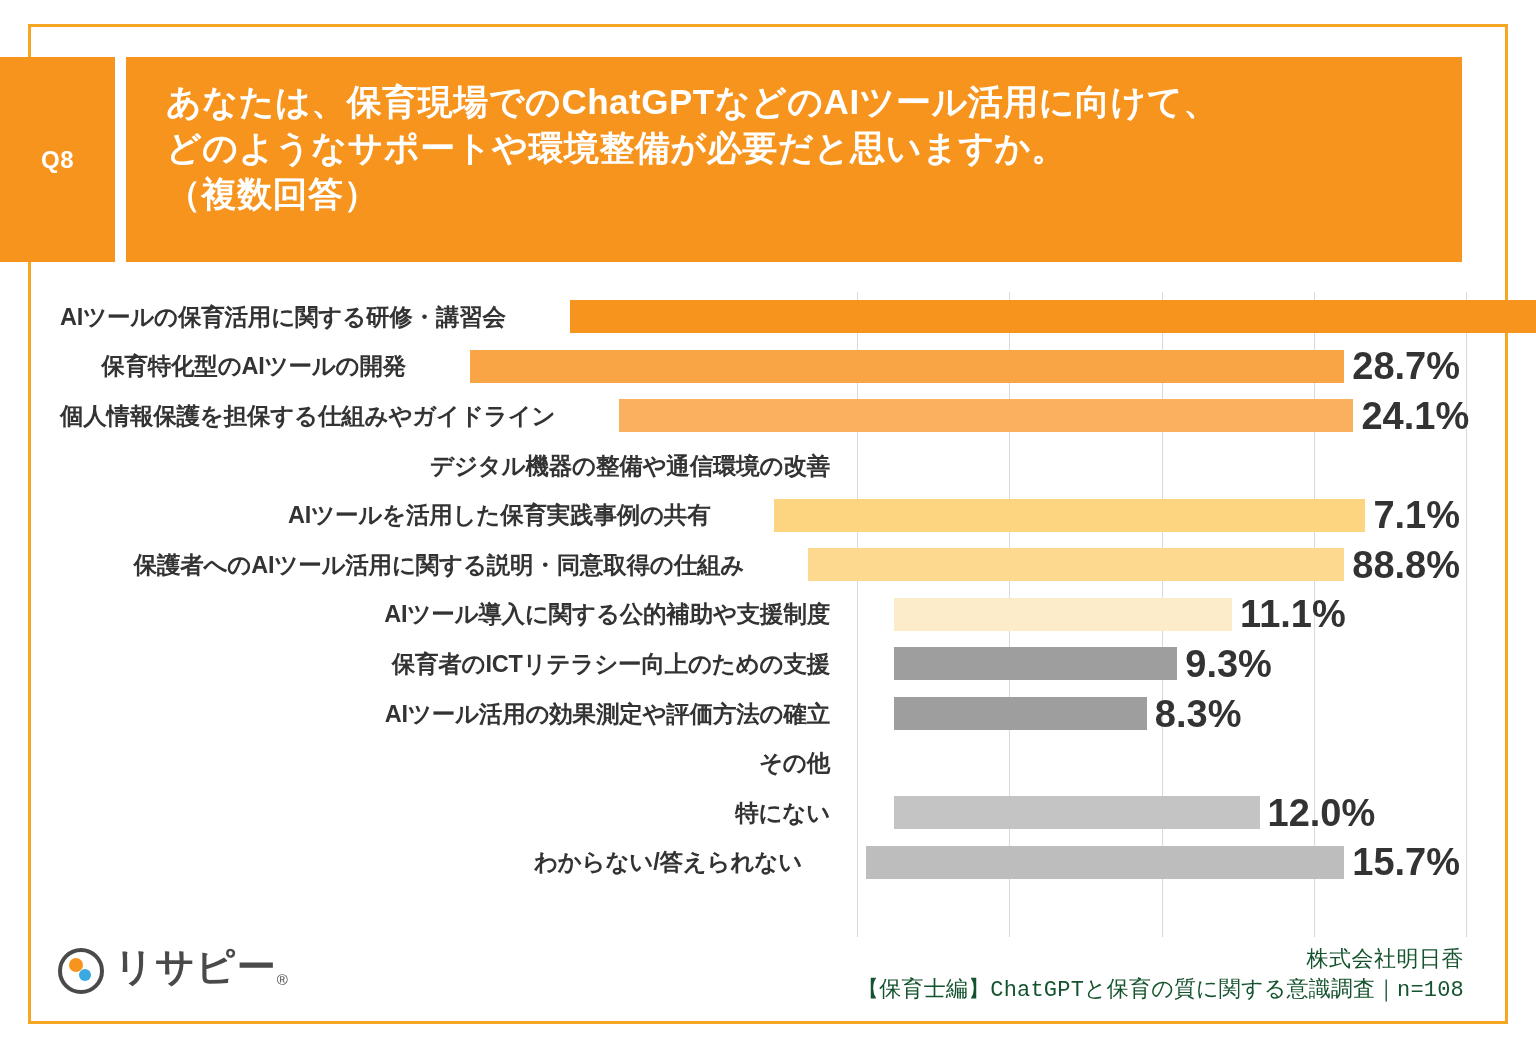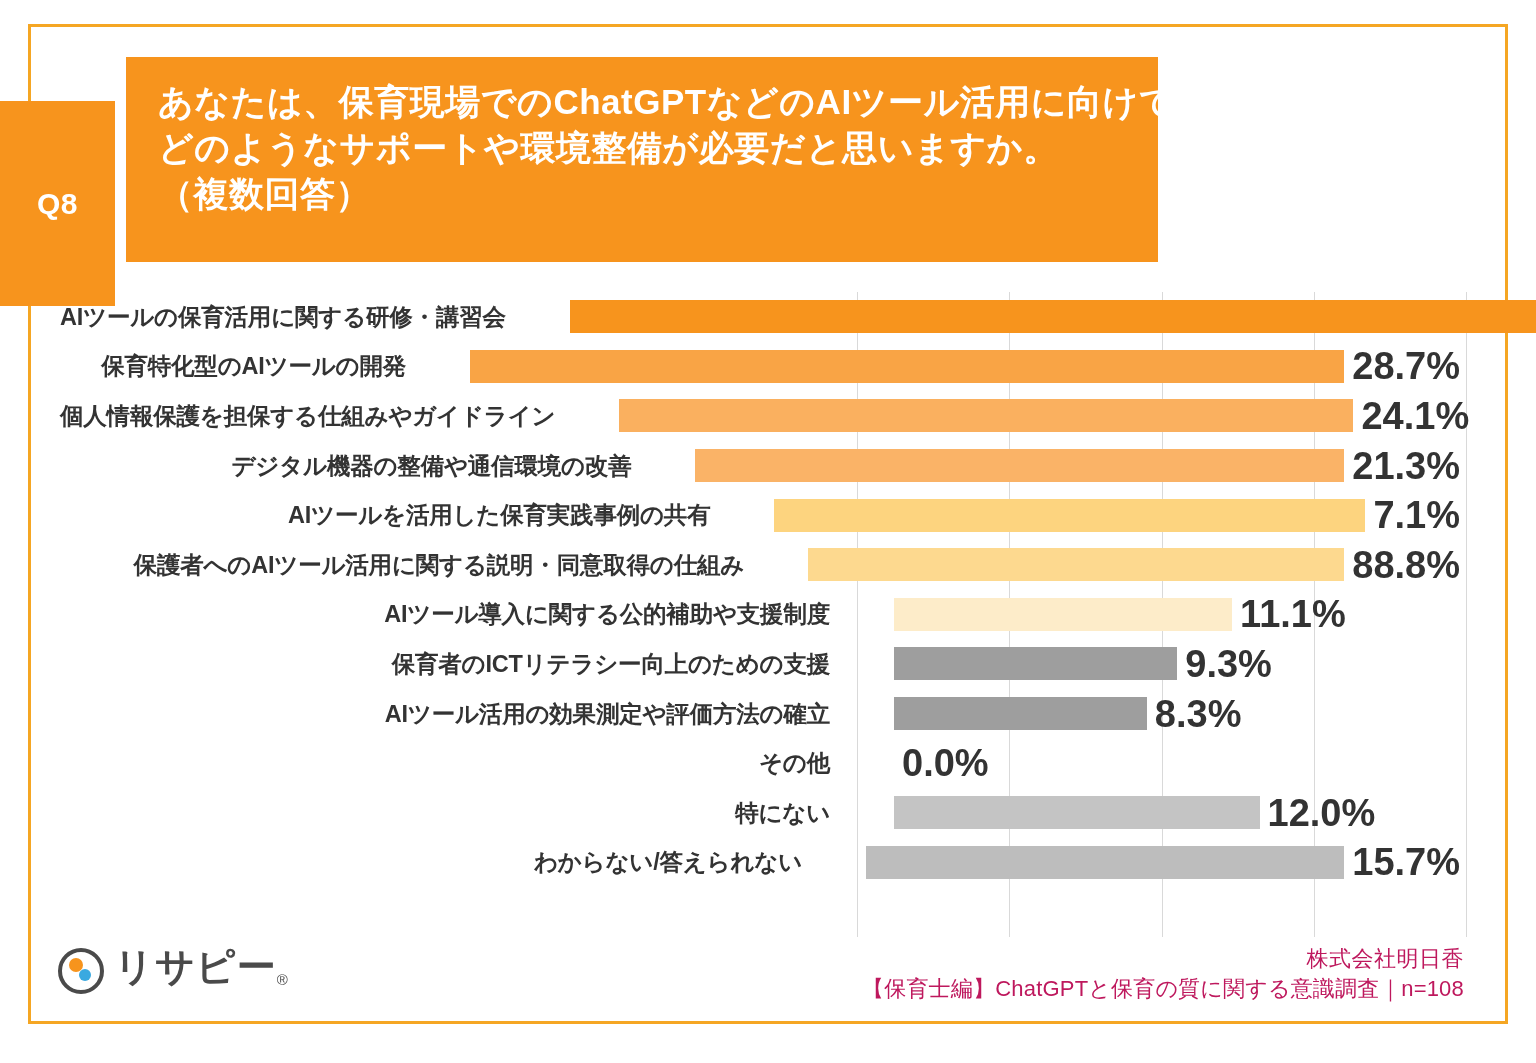--- a/index.html
+++ b/index.html
@@ -25,37 +25,36 @@
   }
   .q-badge {
     position: absolute;
     left: 0px;
     top: 57px;
     width: 115px;
     height: 205px;
     background: #f7941d;
     color: #ffffff;
     font-weight: bold;
-    font-size: 30px;
+    font-size: 24px;
     display: flex;
     align-items: center;
     justify-content: center;
     letter-spacing: 0.5px;
-    margin-top: 44px;
   }
   .q-title {
     position: absolute;
     left: 126px;
     top: 57px;
-    width: 1032px;
+    width: 1336px;
     height: 205px;
     background: #f7941d;
     color: #ffffff;
     box-sizing: border-box;
-    padding: 22px 26px 0 32px;
+    padding: 22px 26px 0 40px;
   }
   .q-title-line {
     font-size: 35px;
     font-weight: bold;
     line-height: 1.32;
     letter-spacing: 0.5px;
     white-space: nowrap;
   }
   .chart-area {
     position: absolute;
@@ -166,21 +165,22 @@
     font-size: 15px;
     color: #4a4a4a;
     align-self: flex-end;
     padding-bottom: 6px;
   }
   .footer-right {
     position: absolute;
     right: 72px;
     top: 944px;
     text-align: right;
-    color: #be185d;
+    color: #14532d;
+    font-family: Liberation Mono, monospace;
   }
   .footer-company {
     font-size: 22px;
     letter-spacing: 0.5px;
   }
   .footer-survey {
     font-size: 22px;
     margin-top: 0;
     letter-spacing: 0.2px;
   }
@@ -222,24 +222,20 @@
       </div>
       <div class="row">
         <div class="row-label">個人情報保護を担保する仕組みやガイドライン</div>
         <div class="bar-wrap">
           <div class="bar" style="width: 734.086px; background: rgb(250, 176, 95);"></div>
           <div class="bar-value">24.1%</div>
         </div>
       </div>
       <div class="row">
         <div class="row-label">デジタル機器の整備や通信環境の改善</div>
-        <div class="bar-wrap">
-          <div class="bar" style="width: 648.798px; background: rgb(250, 179, 103);"></div>
-          <div class="bar-value">21.3%</div>
-        </div>
       </div>
       <div class="row">
         <div class="row-label">AIツールを活用した保育実践事例の共有</div>
         <div class="bar-wrap">
           <div class="bar" style="width: 590.924px; background: rgb(253, 212, 127);"></div>
           <div class="bar-value">7.1%</div>
         </div>
       </div>
       <div class="row">
         <div class="row-label">保護者へのAIツール活用に関する説明・同意取得の仕組み</div>
@@ -264,24 +260,20 @@
       </div>
       <div class="row">
         <div class="row-label">AIツール活用の効果測定や評価方法の確立</div>
         <div class="bar-wrap">
           <div class="bar" style="width: 252.818px; background: rgb(158, 158, 158);"></div>
           <div class="bar-value">8.3%</div>
         </div>
       </div>
       <div class="row">
         <div class="row-label">その他</div>
-        <div class="bar-wrap">
-          <div class="bar" style="width: 0px; background: rgb(196, 196, 196);"></div>
-          <div class="bar-value">0.0%</div>
-        </div>
       </div>
       <div class="row">
         <div class="row-label">特にない</div>
         <div class="bar-wrap">
           <div class="bar" style="width: 365.52px; background: rgb(196, 196, 196);"></div>
           <div class="bar-value">12.0%</div>
         </div>
       </div>
       <div class="row">
         <div class="row-label">わからない/答えられない</div>

